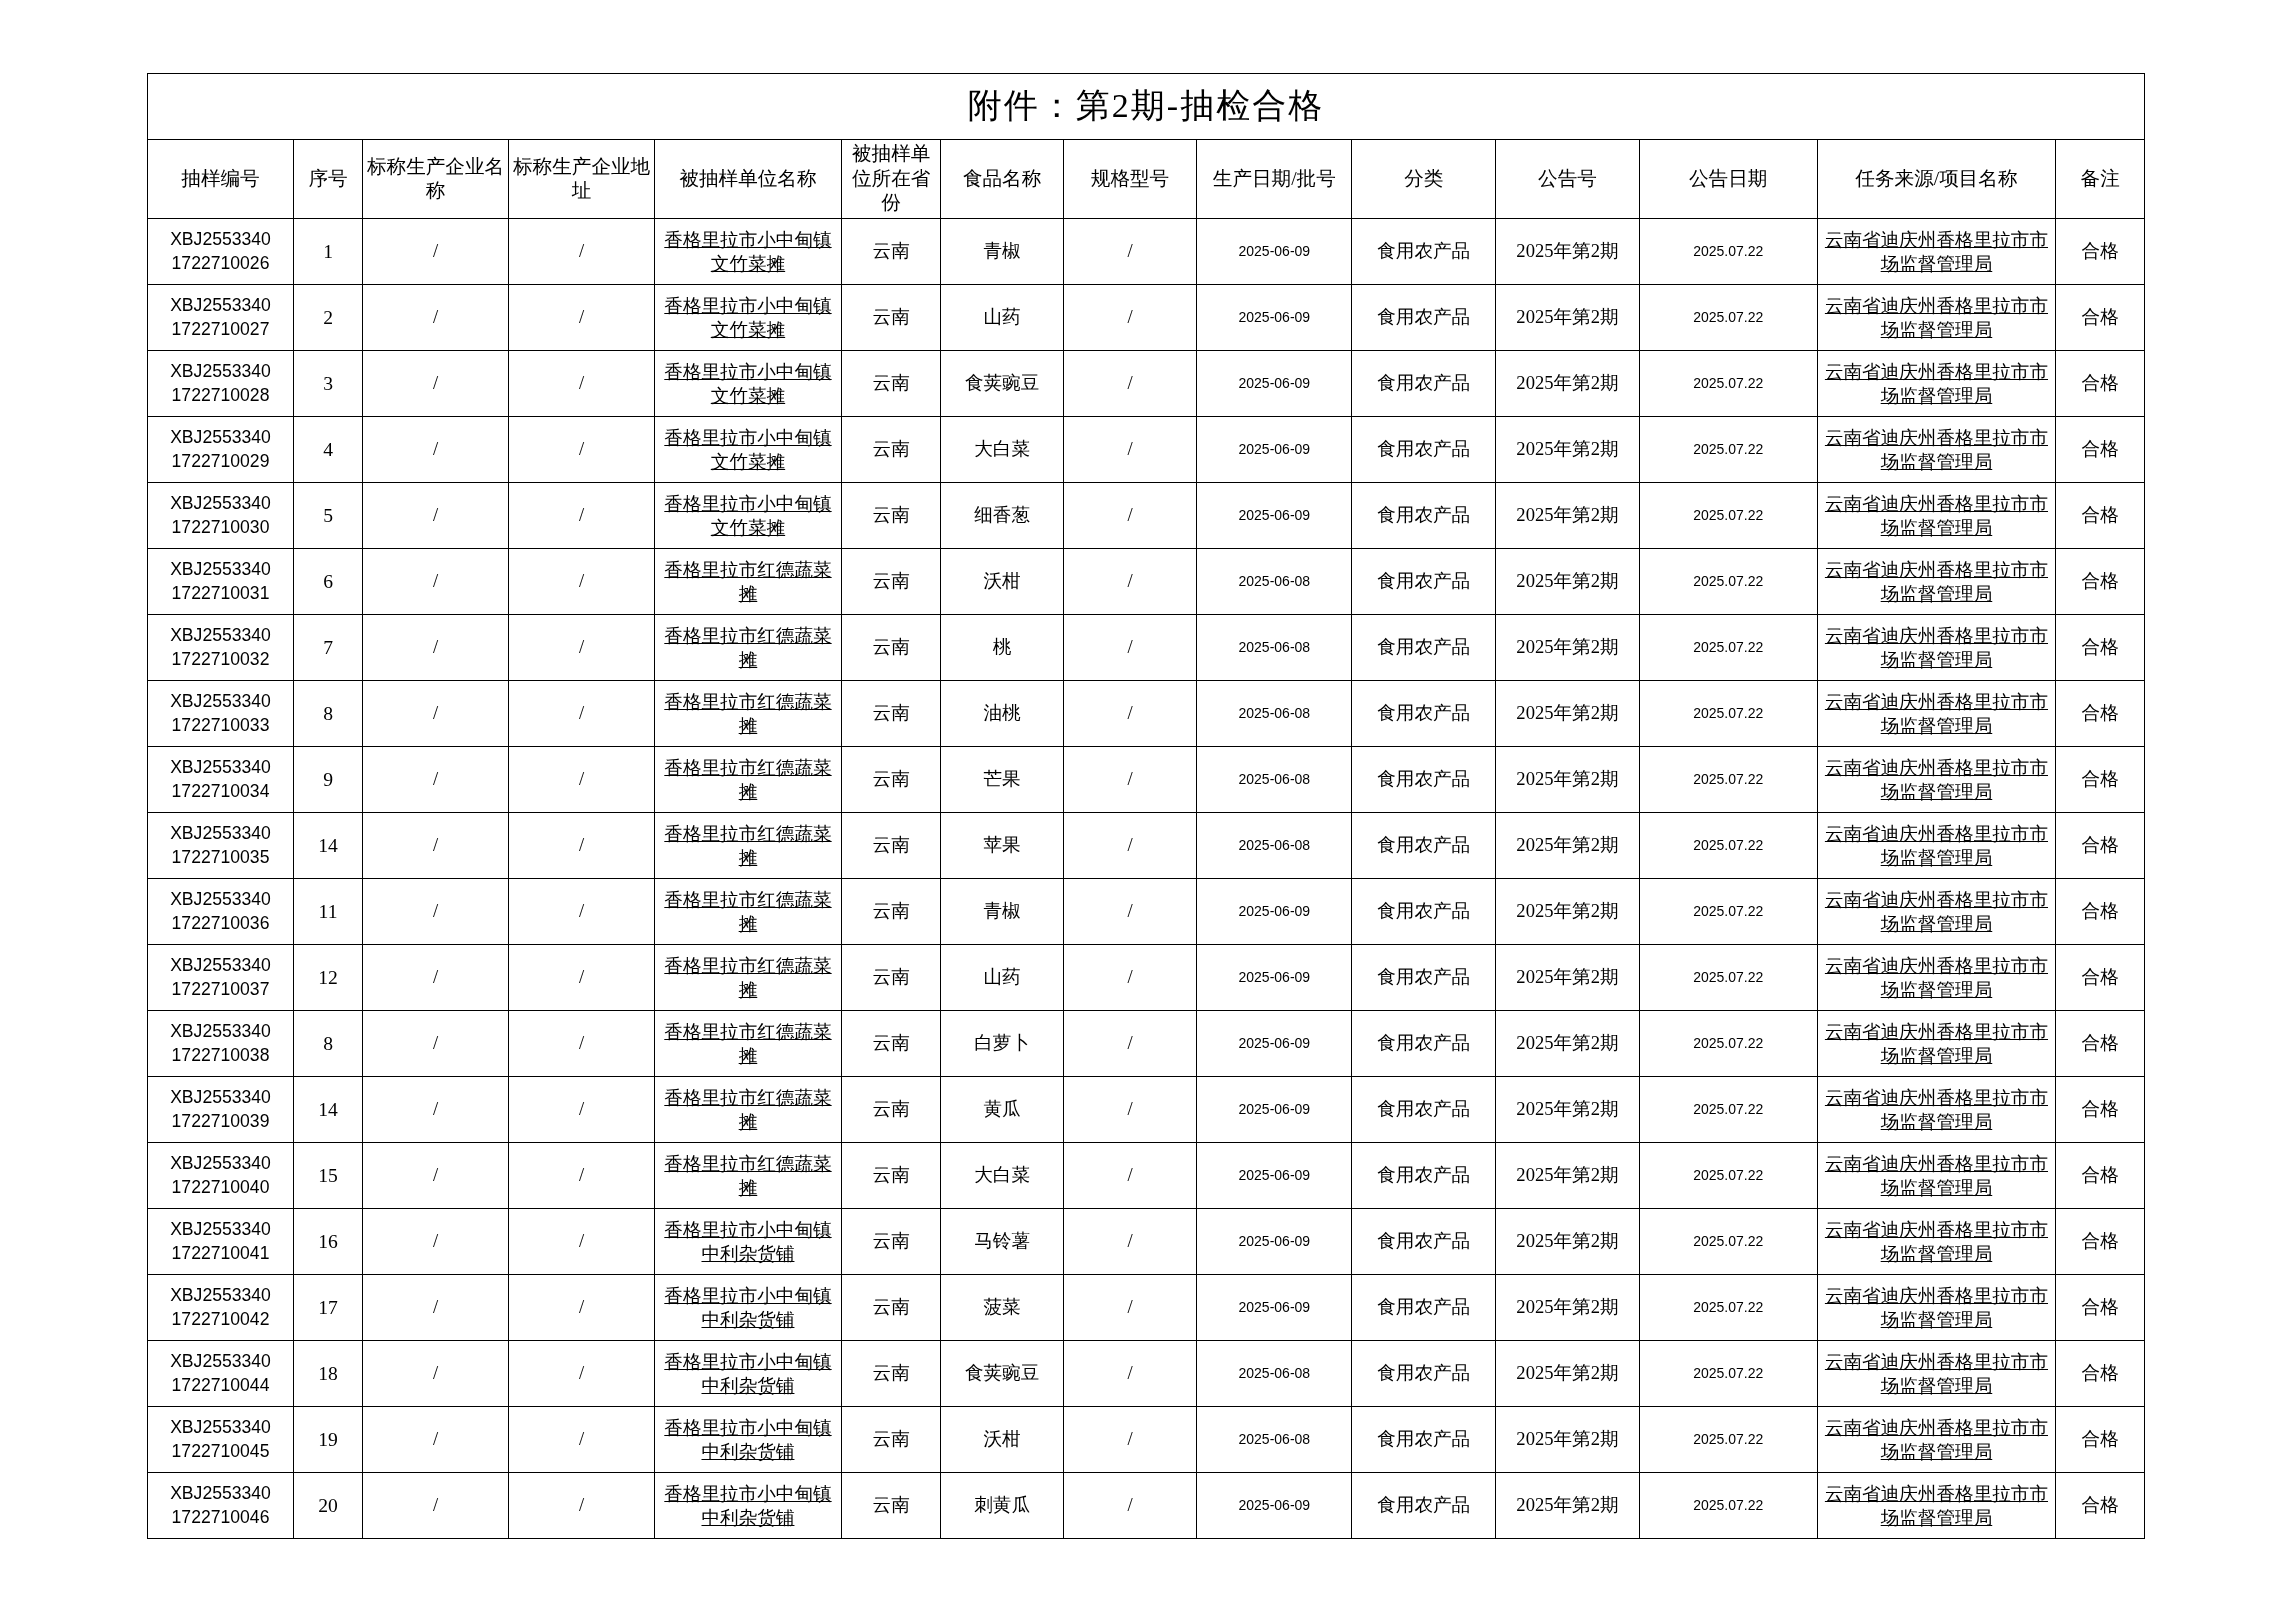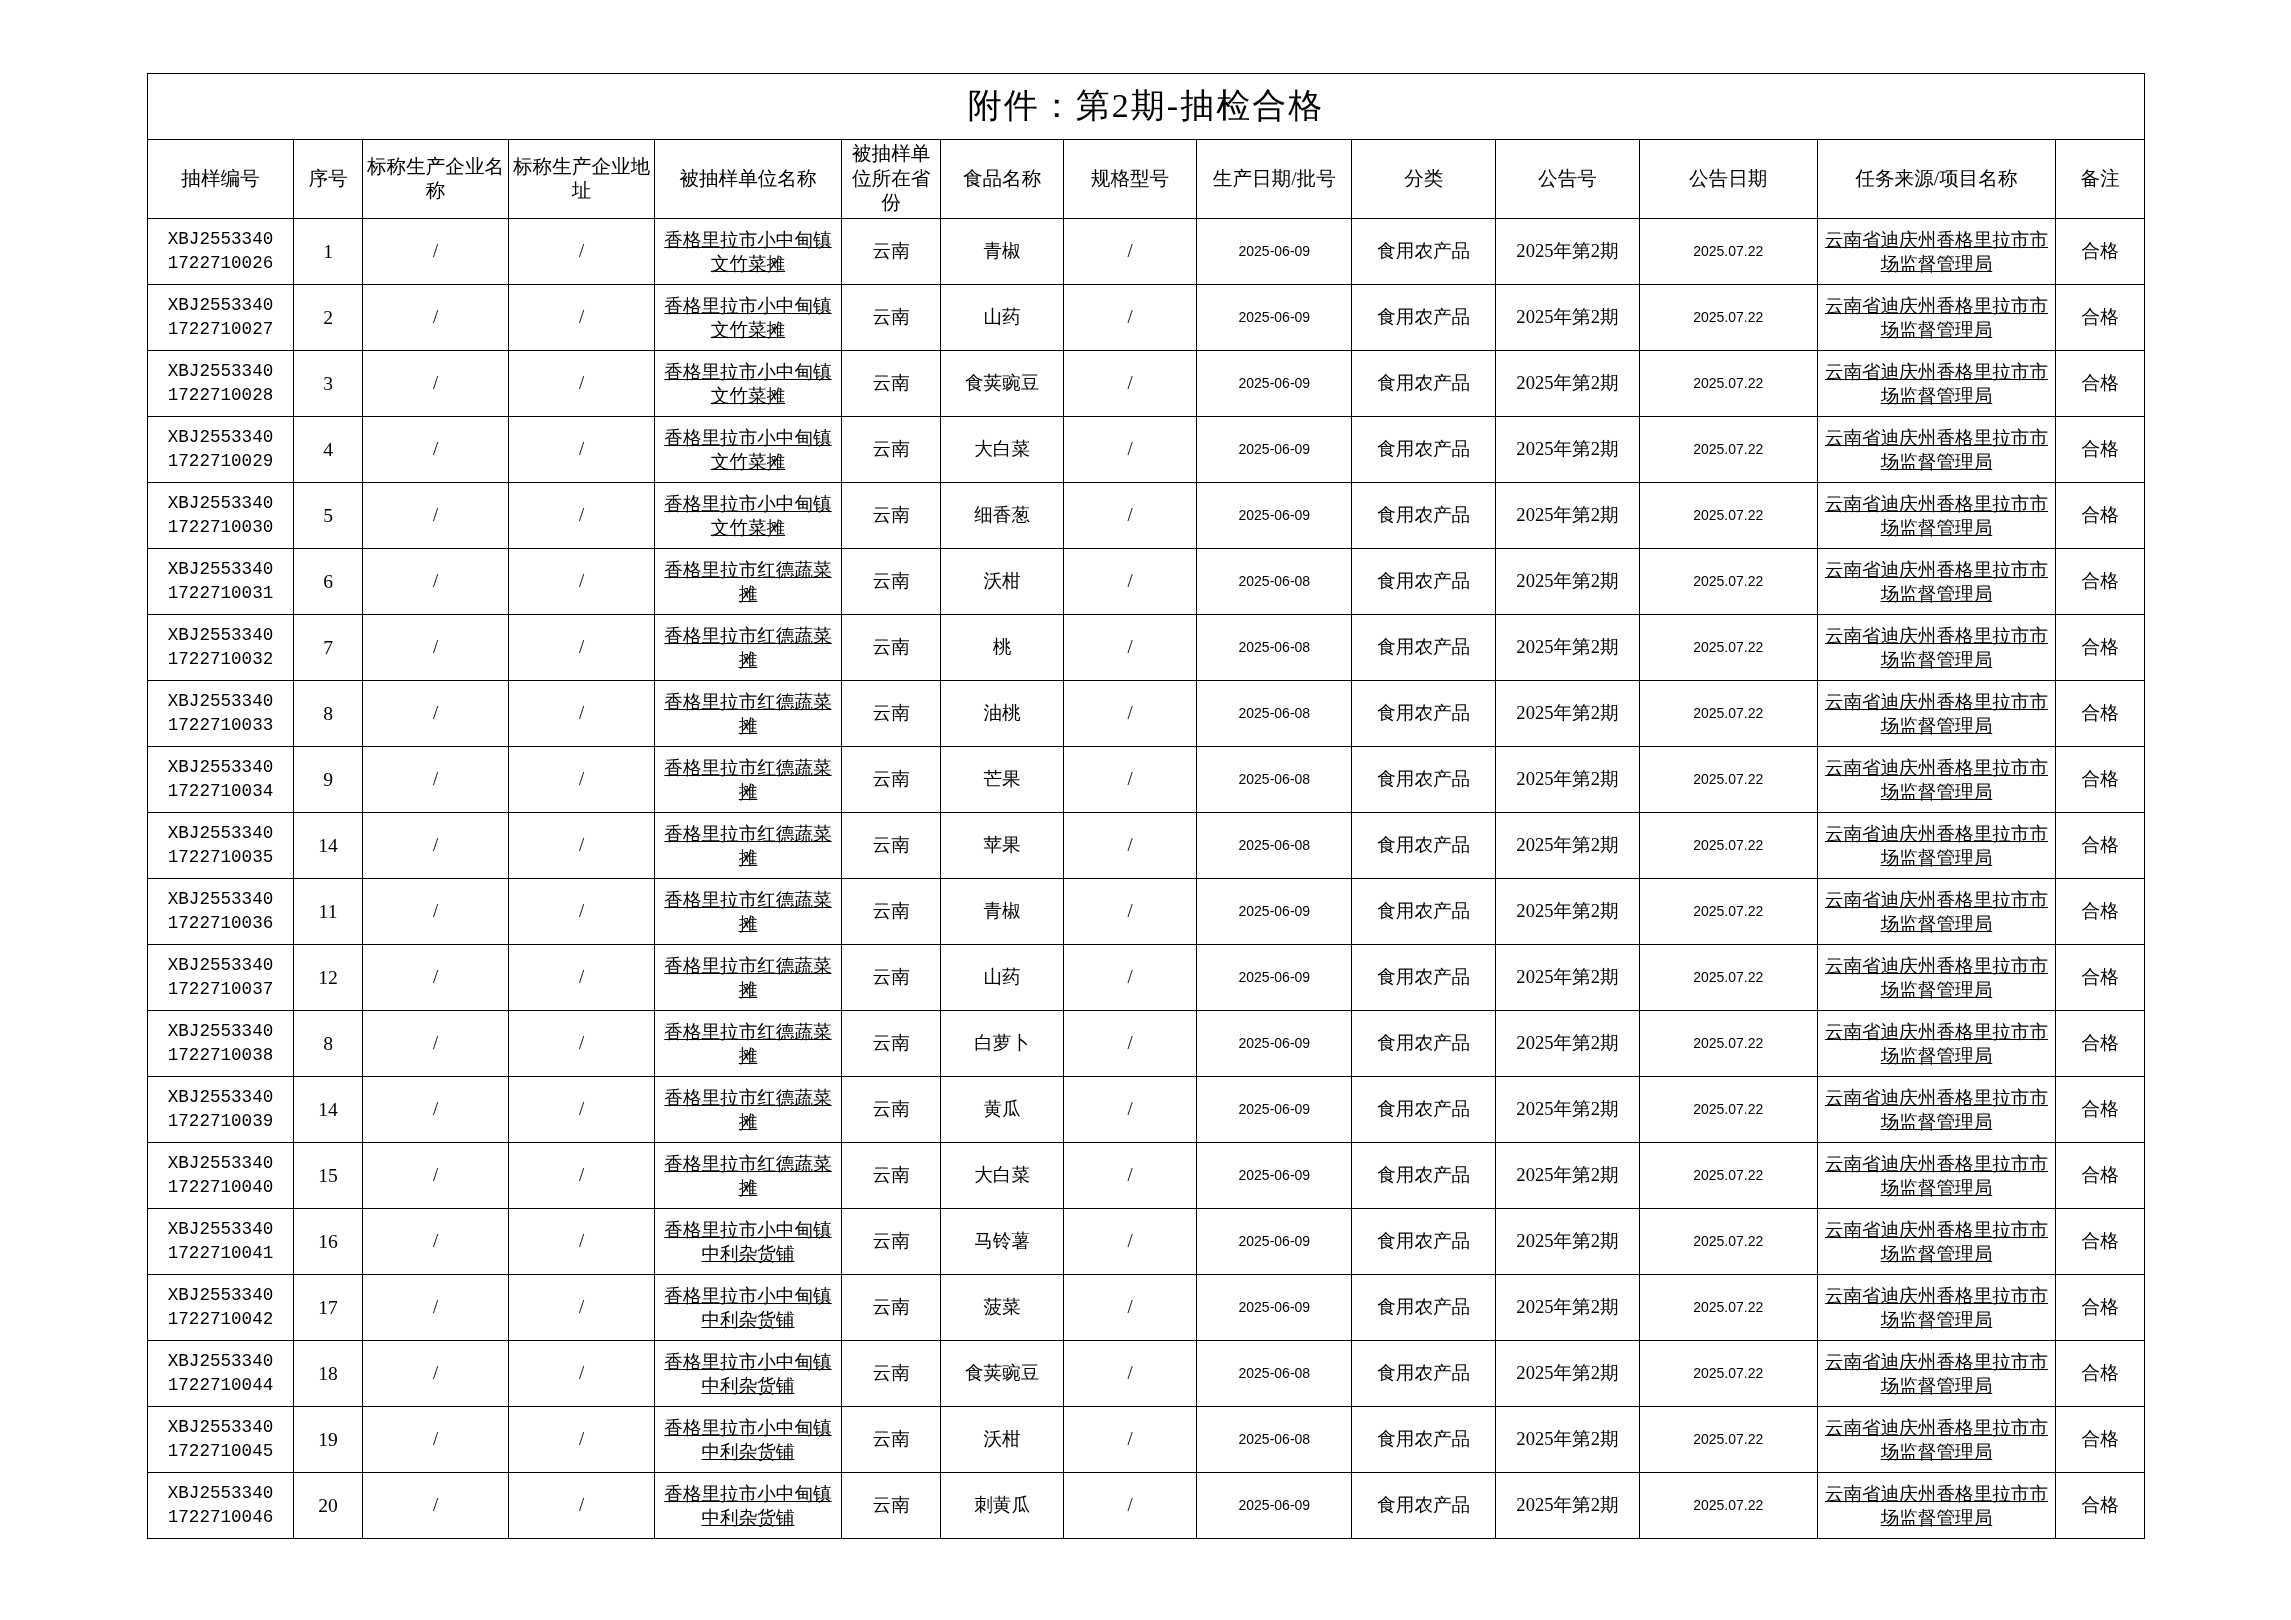--- a/index.html
+++ b/index.html
@@ -43,21 +43,21 @@
     font-size: 19.6px;
     line-height: 1.25;
     height: 74px;
   }
   tbody td {
     font-size: 18.6px;
     line-height: 1.3;
     height: 61px;
   }
   .mono {
-    font-family: Liberation Mono, monospace;
+    font-family: Liberation Sans, sans-serif;
     font-size: 17.6px;
     letter-spacing: 0px;
     line-height: 1.35;
     white-space: pre-line;
   }
   .date-mono {
     font-family: Liberation Sans, sans-serif;
     font-size: 14px;
   }
   .num {

